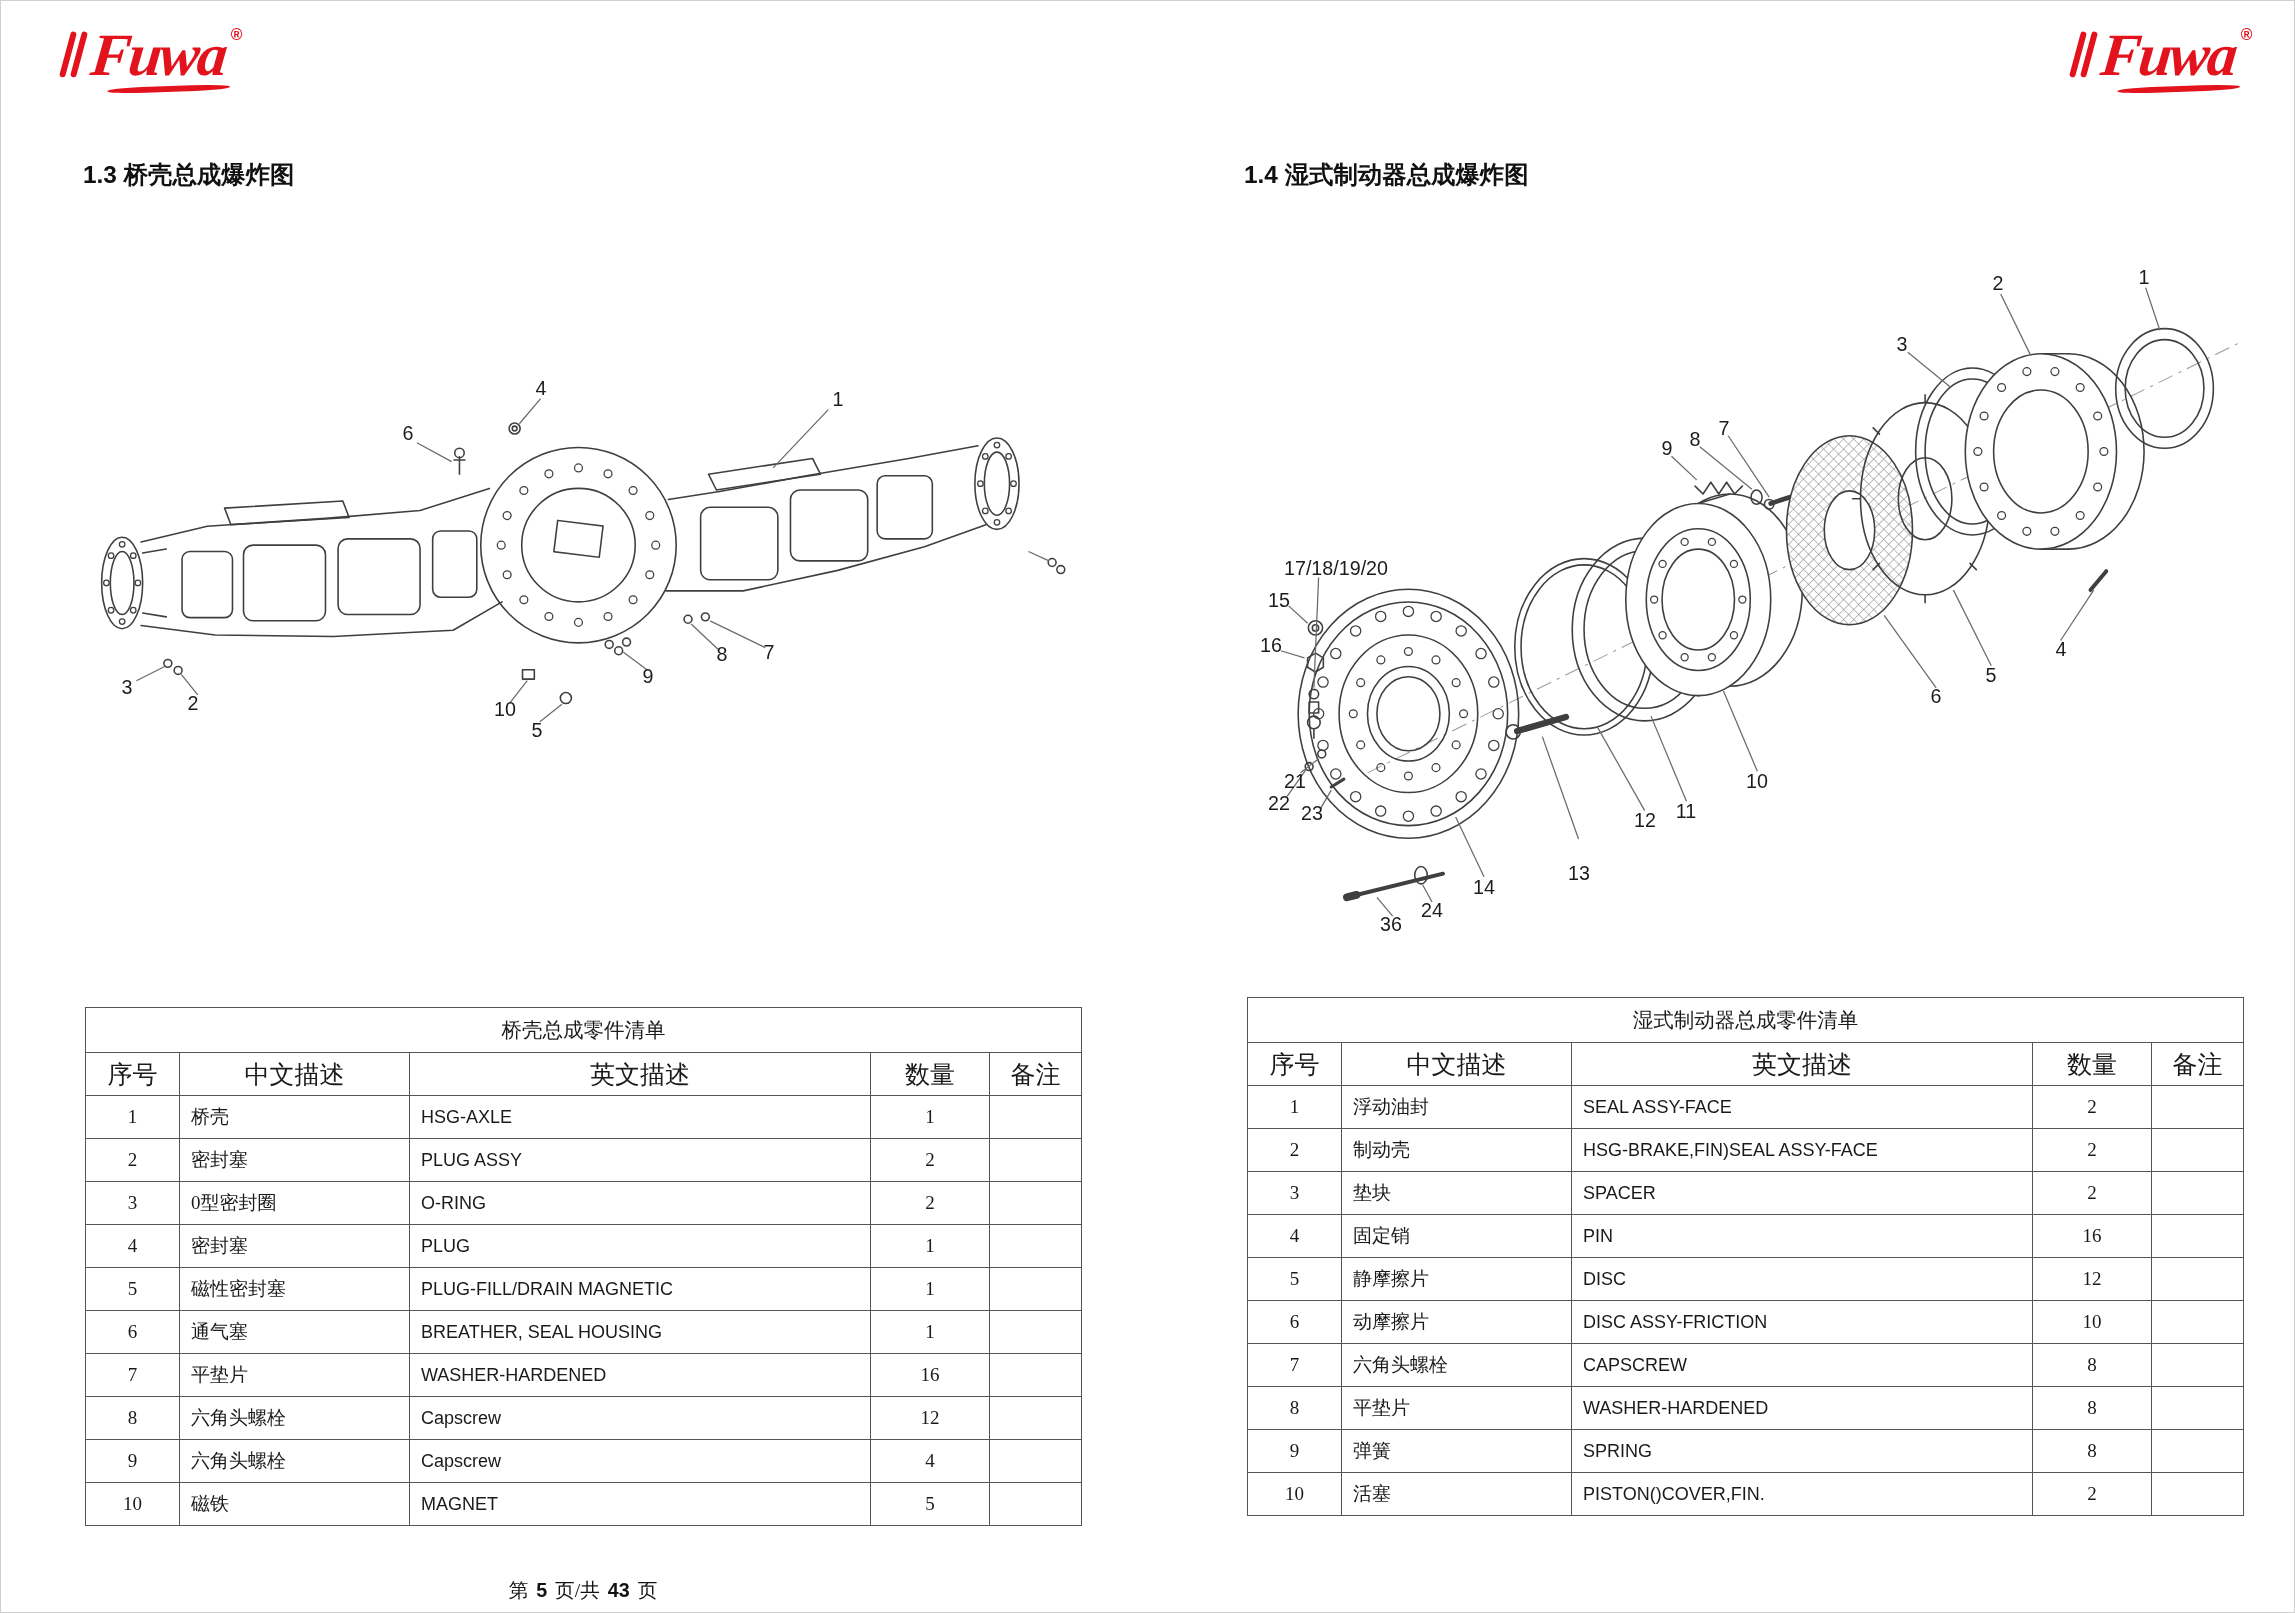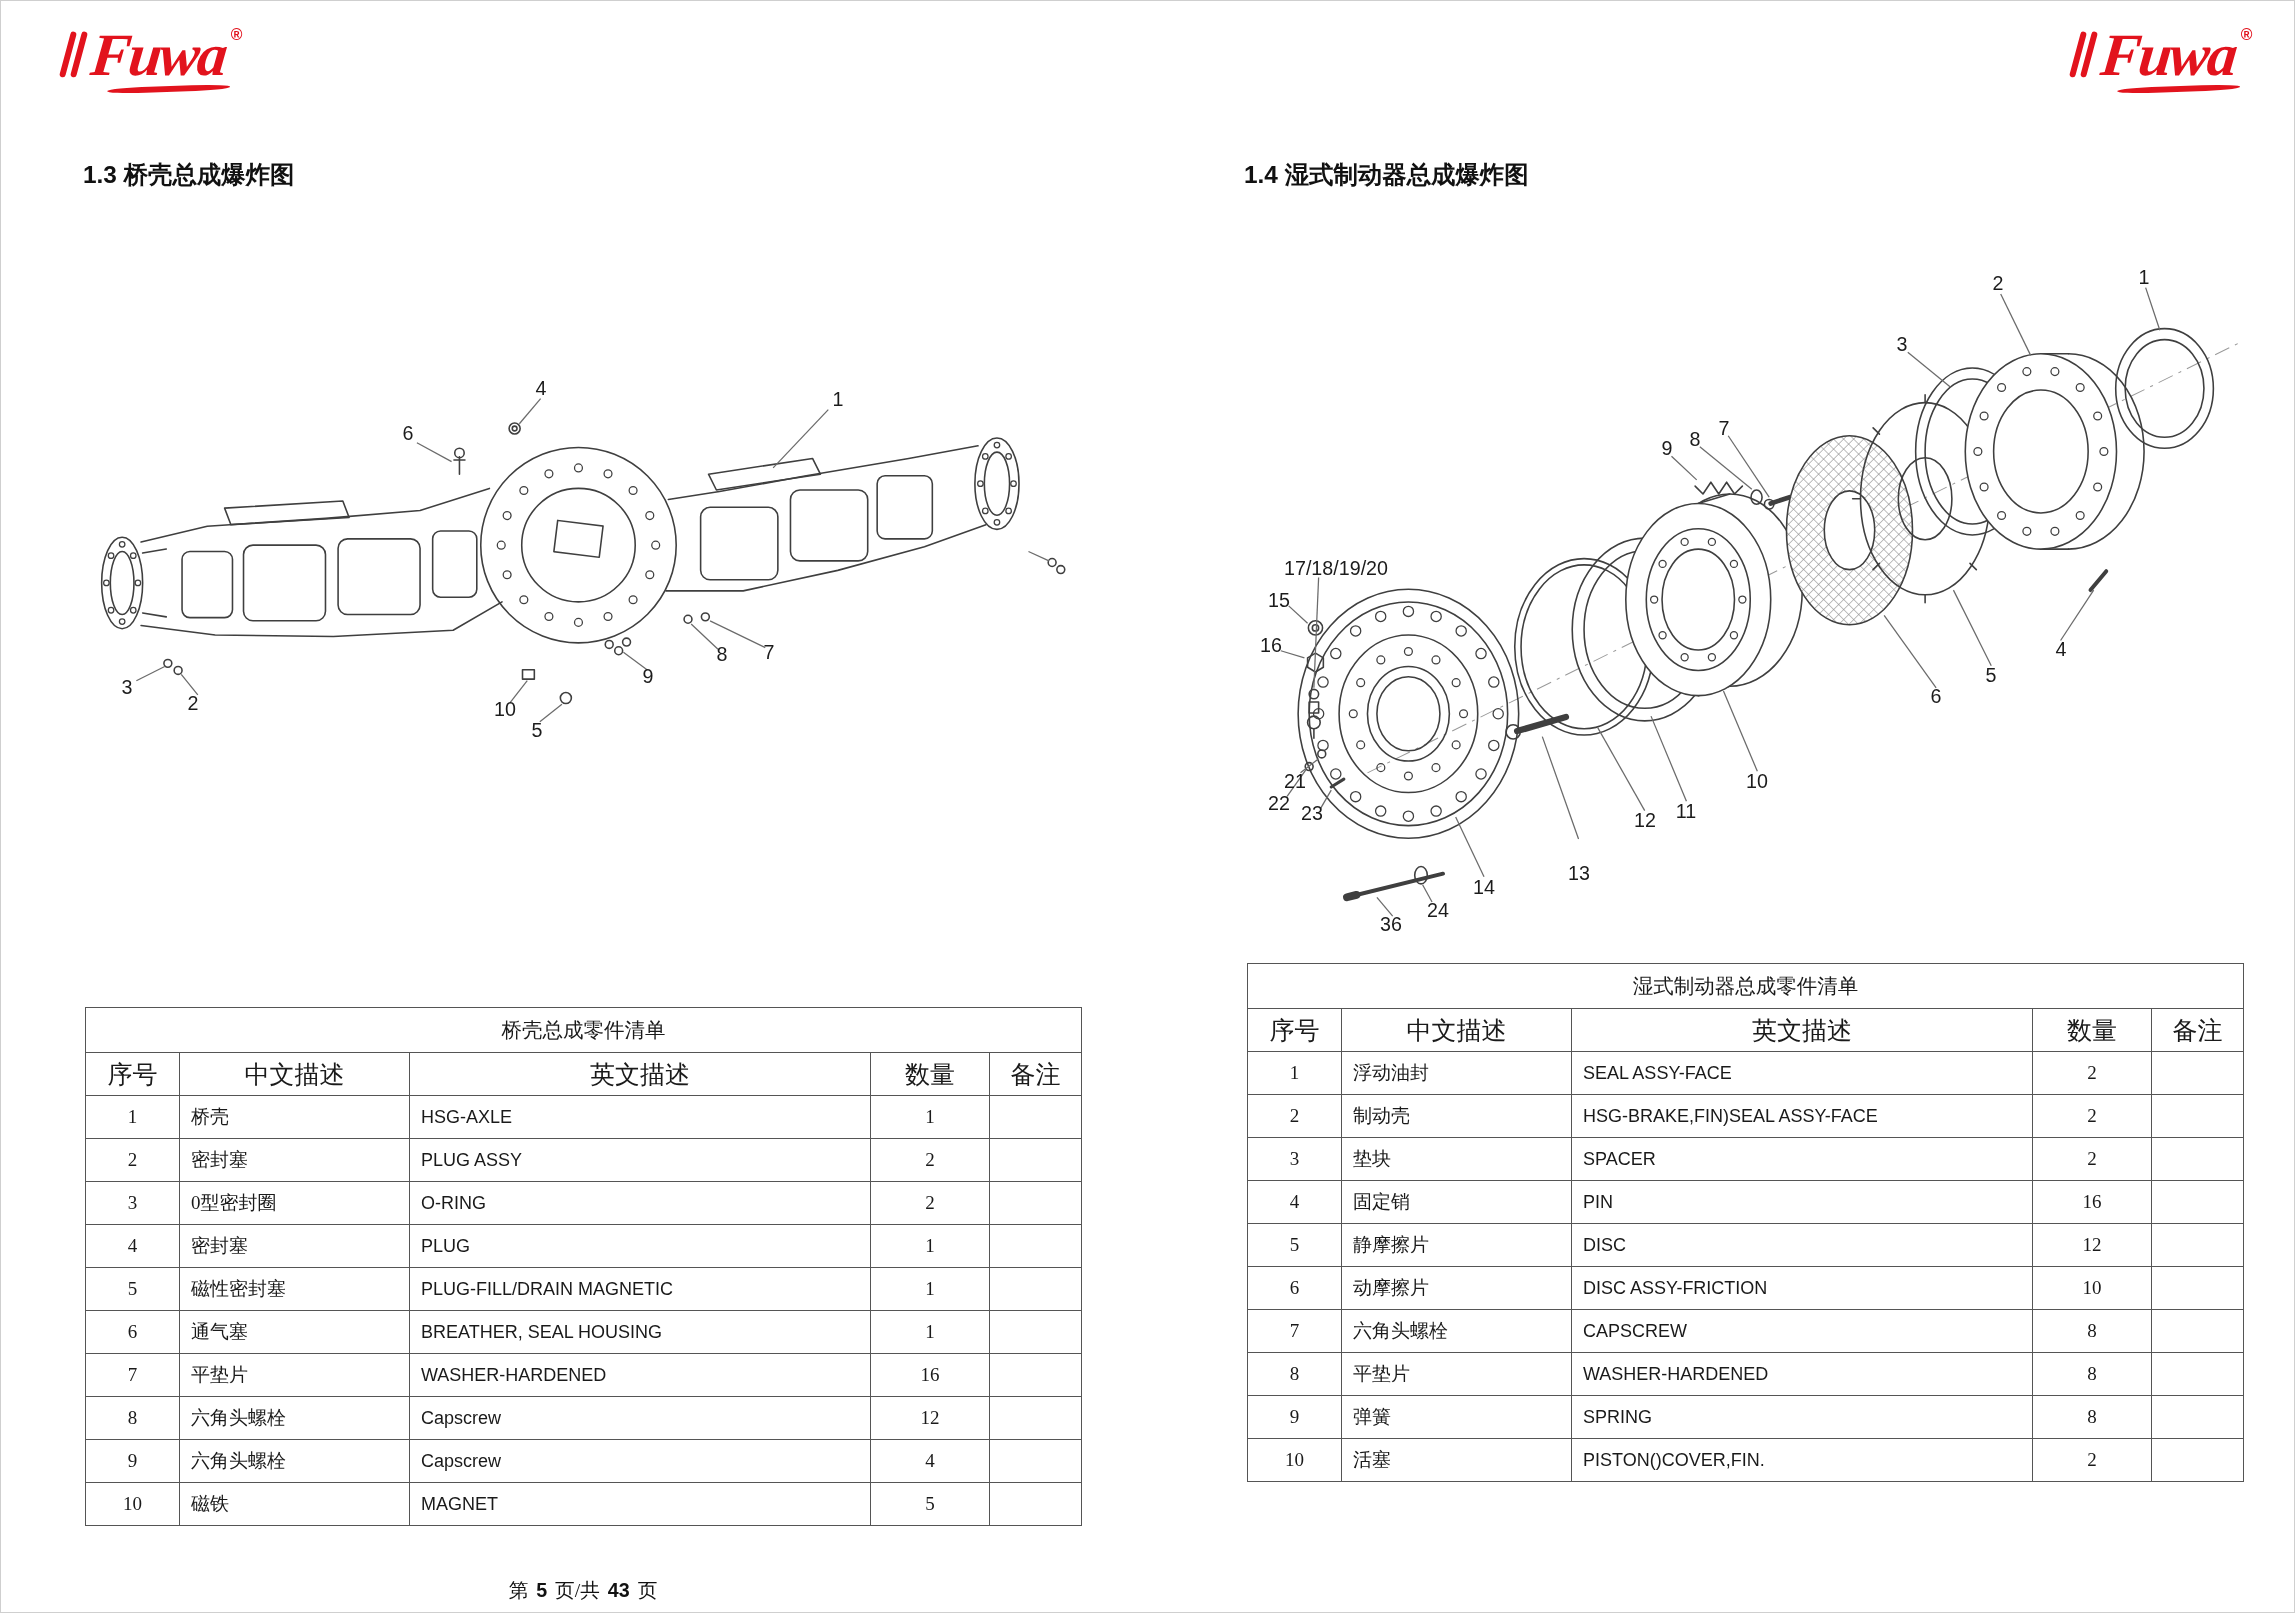--- a/index.html
+++ b/index.html
@@ -51,21 +51,21 @@
     font-size:19.7px; color:#1c1c1c; white-space:nowrap;
     font-family:"Liberation Sans", sans-serif;
   }
 
   
   .parts-table {
     position:absolute; width:996px; border-collapse:collapse; table-layout:fixed;
     font-size:19px; background:#fff;
   }
   #left-table  { left:84px;  top:1006px; }
-  #right-table { left:1246px; top:962px;border-radius:28px; }
+  #right-table { left:1246px; top:996px;border-radius:28px; }
   .parts-table td { border:1.6px solid #555; height:43px; padding:0 11px; vertical-align:middle; }
   .parts-table .tbl-title {
     text-align:center; font-size:20.5px; height:45px;
     font-family:"Liberation Serif", serif;
   }
   .parts-table .tbl-head {
     text-align:center; font-family:"Liberation Serif", serif; font-size:25px;
   }
   .parts-table .c-idx, .parts-table .c-qty {
     text-align:center; font-family:"Liberation Serif", serif;
@@ -489,21 +489,21 @@
         <span class="callout" style="left: 22px; top: 347px;">15</span>
         <span class="callout" style="left: 14px; top: 392px;">16</span>
         <span class="callout" style="left: 38px; top: 528px;">21</span>
         <span class="callout" style="left: 22px; top: 550px;">22</span>
         <span class="callout" style="left: 55px; top: 560px;">23</span>
         <span class="callout" style="left: 322px; top: 620px;">13</span>
         <span class="callout" style="left: 388px; top: 567px;">12</span>
         <span class="callout" style="left: 429px; top: 558px;">11</span>
         <span class="callout" style="left: 500px; top: 528px;">10</span>
         <span class="callout" style="left: 227px; top: 634px;">14</span>
-        <span class="callout" style="left: 181px; top: 657px;">24</span>
+        <span class="callout" style="left: 175px; top: 657px;">24</span>
         <span class="callout" style="left: 134px; top: 671px;">36</span>
         <span class="callout" style="left: 804px; top: 396px;">4</span>
         <span class="callout" style="left: 734px; top: 422px;">5</span>
         <span class="callout" style="left: 679px; top: 443px;">6</span>
       </div>
   </div>
 
   <table class="parts-table" id="right-table">
       <colgroup>
         <col style="width: 94px;">

